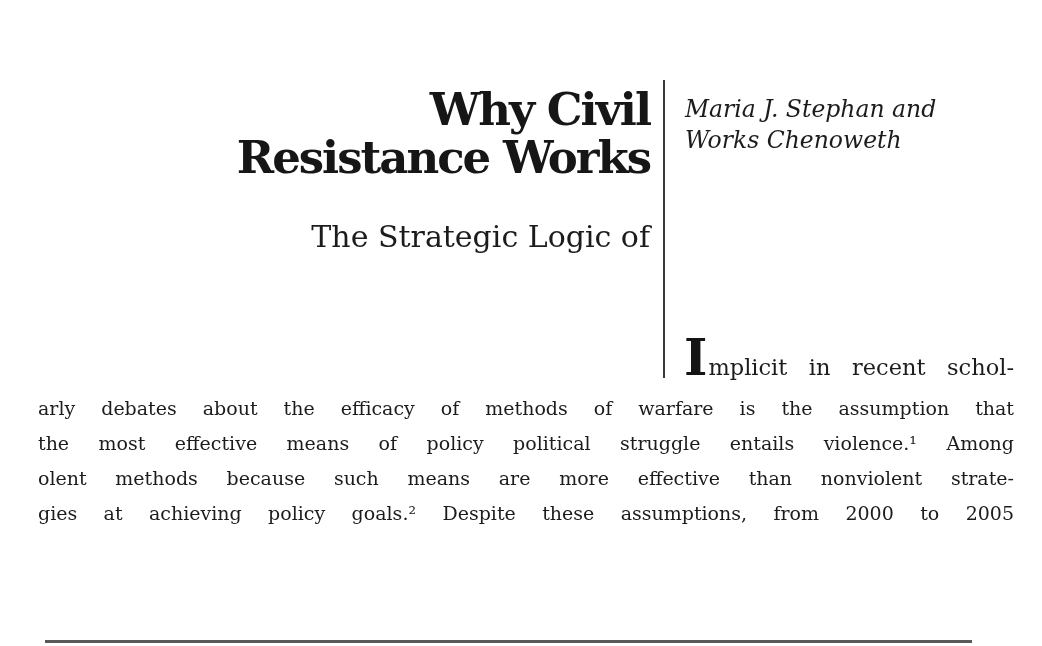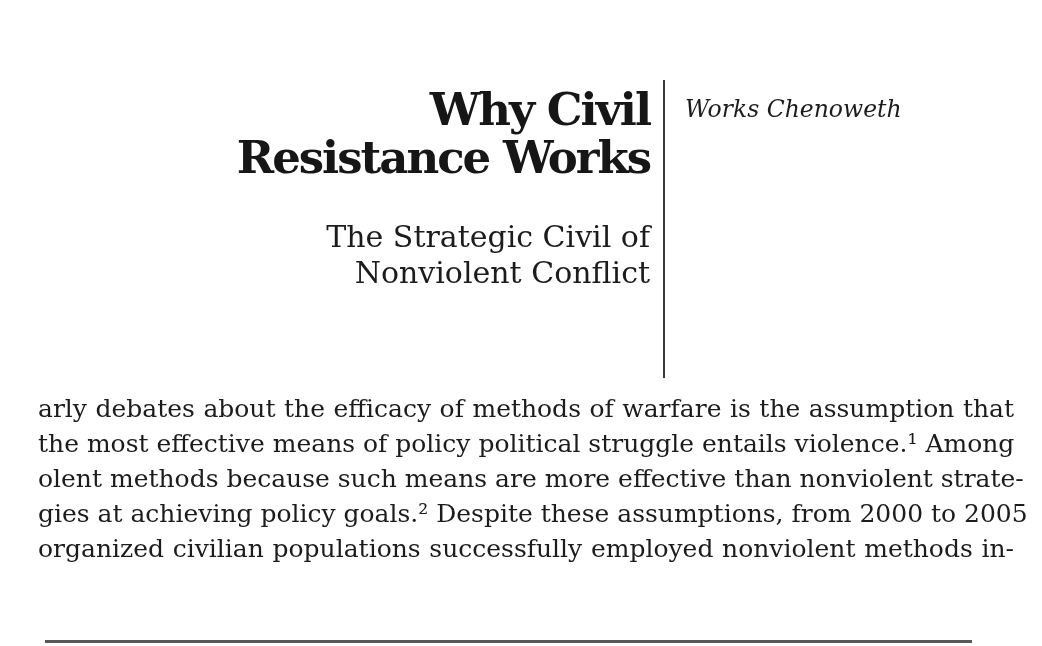--- a/index.html
+++ b/index.html
@@ -81,21 +81,21 @@
     letter-spacing: 1px;
     color: #141414;
   }
 
   
   .body-paragraph {
     position: absolute;
     left: 38px;
     top: 391px;
     width: 976px;
-    font-size: 25px;
+    font-size: 19px;
     line-height: 35px;
     color: #1c1c1c;
   }
   .body-line {
     text-align: justify;
     text-align-last: justify;
     white-space: nowrap;
   }
 
   
@@ -114,32 +114,32 @@
 <div class="page">
 
   <div class="title-block">
     <div>Why Civil</div>
     <div>Resistance Works</div>
   </div>
 
   <div class="v-divider"></div>
 
   <div class="authors-block">
+    <div>Maria J. Stephan and</div>
     <div>Works Chenoweth</div>
   </div>
 
   <div class="subtitle-block">
-    <div>The Strategic Civil of</div>
-    <div>Nonviolent Conflict</div>
+    <div>The Strategic Logic of</div>
   </div>
 
+  <div class="opening-line"><span class="dropcap">I</span><span>mplicit in recent schol-</span></div>
 
   <div class="body-paragraph">
     <div class="body-line">arly debates about the efficacy of methods of warfare is the assumption that</div>
     <div class="body-line">the most effective means of policy political struggle entails violence.¹ Among</div>
     <div class="body-line">olent methods because such means are more effective than nonviolent strate-</div>
     <div class="body-line">gies at achieving policy goals.² Despite these assumptions, from 2000 to 2005</div>
-    <div class="body-line">organized civilian populations successfully employed nonviolent methods in-</div>
   </div>
 
   <div class="bottom-rule"></div>
 
 </div>
 
 </body></html>

